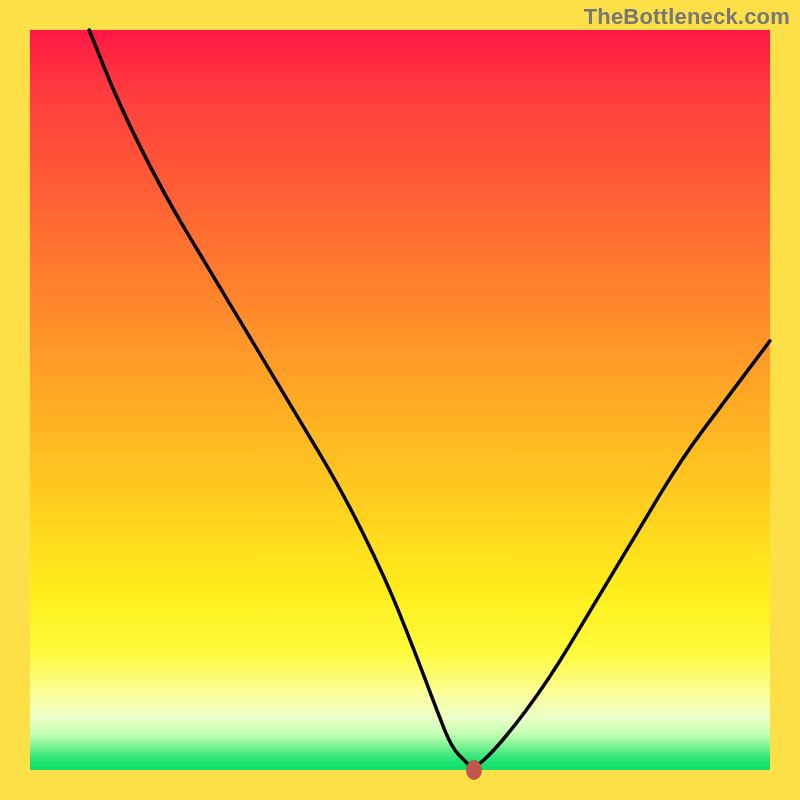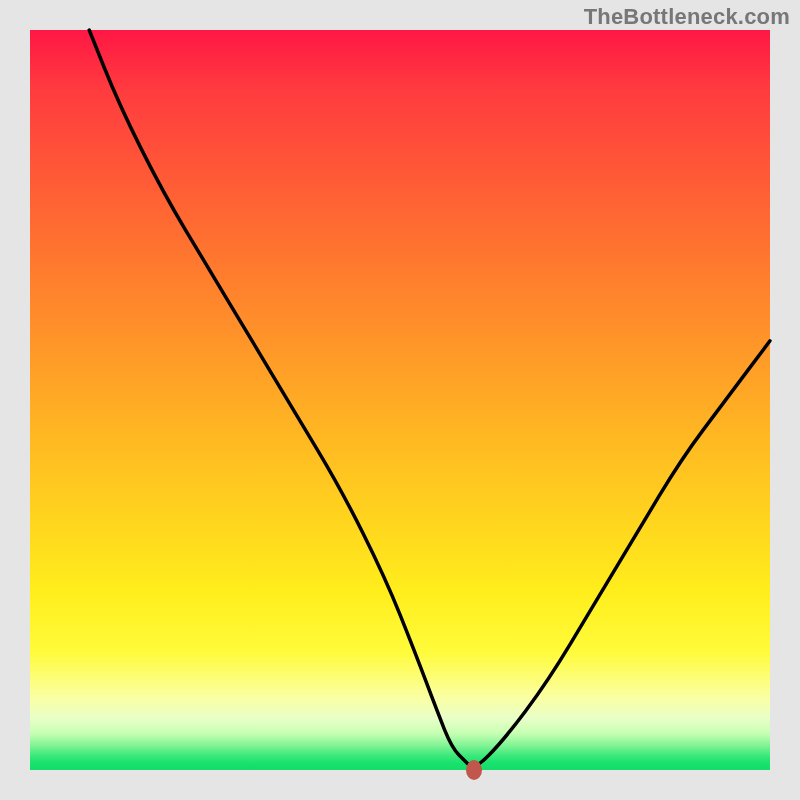--- a/index.html
+++ b/index.html
@@ -8,21 +8,21 @@
     width: 800px;
     height: 800px;
     background: #000;
     overflow: hidden;
     font-family: Arial, Helvetica, sans-serif;
   }
   .frame {
     position: relative;
     width: 800px;
     height: 800px;
-    background: #e5e5e5;
+    background: #fde047;
   }
   .plot-area {
     position: absolute;
     left: 30px;
     top: 30px;
     width: 740px;
     height: 740px;
     
     background: linear-gradient(
       to bottom,

